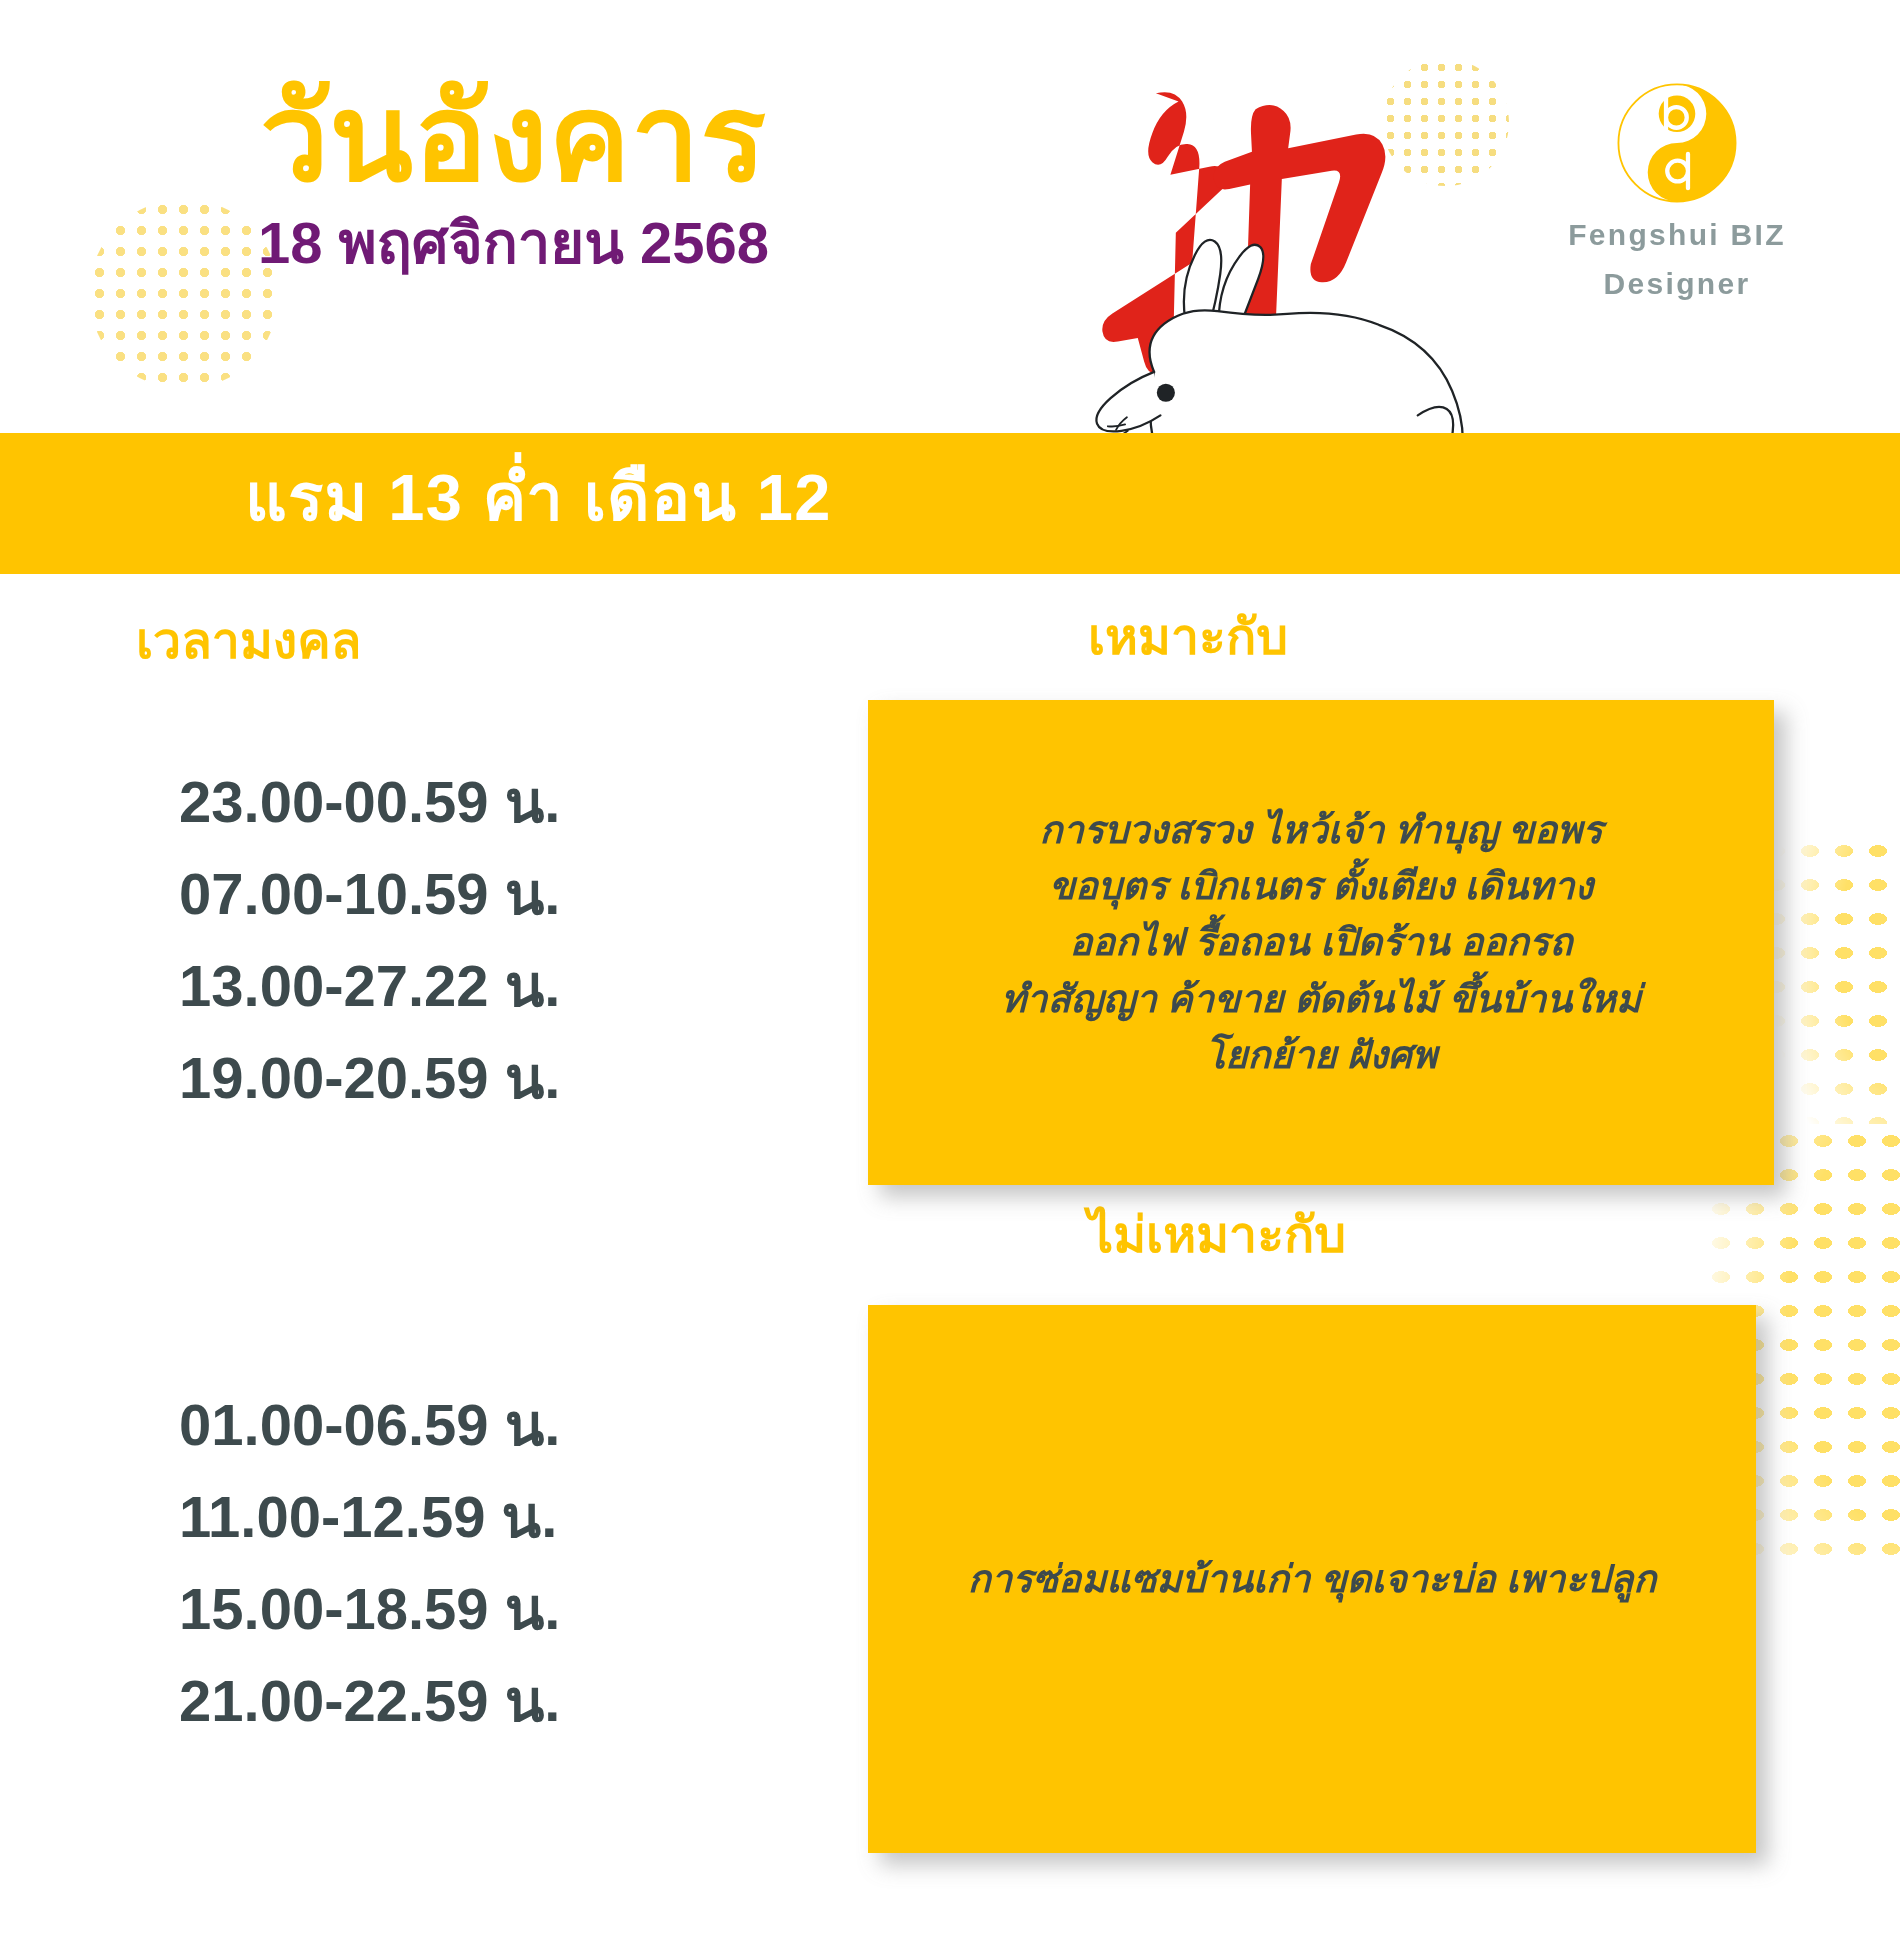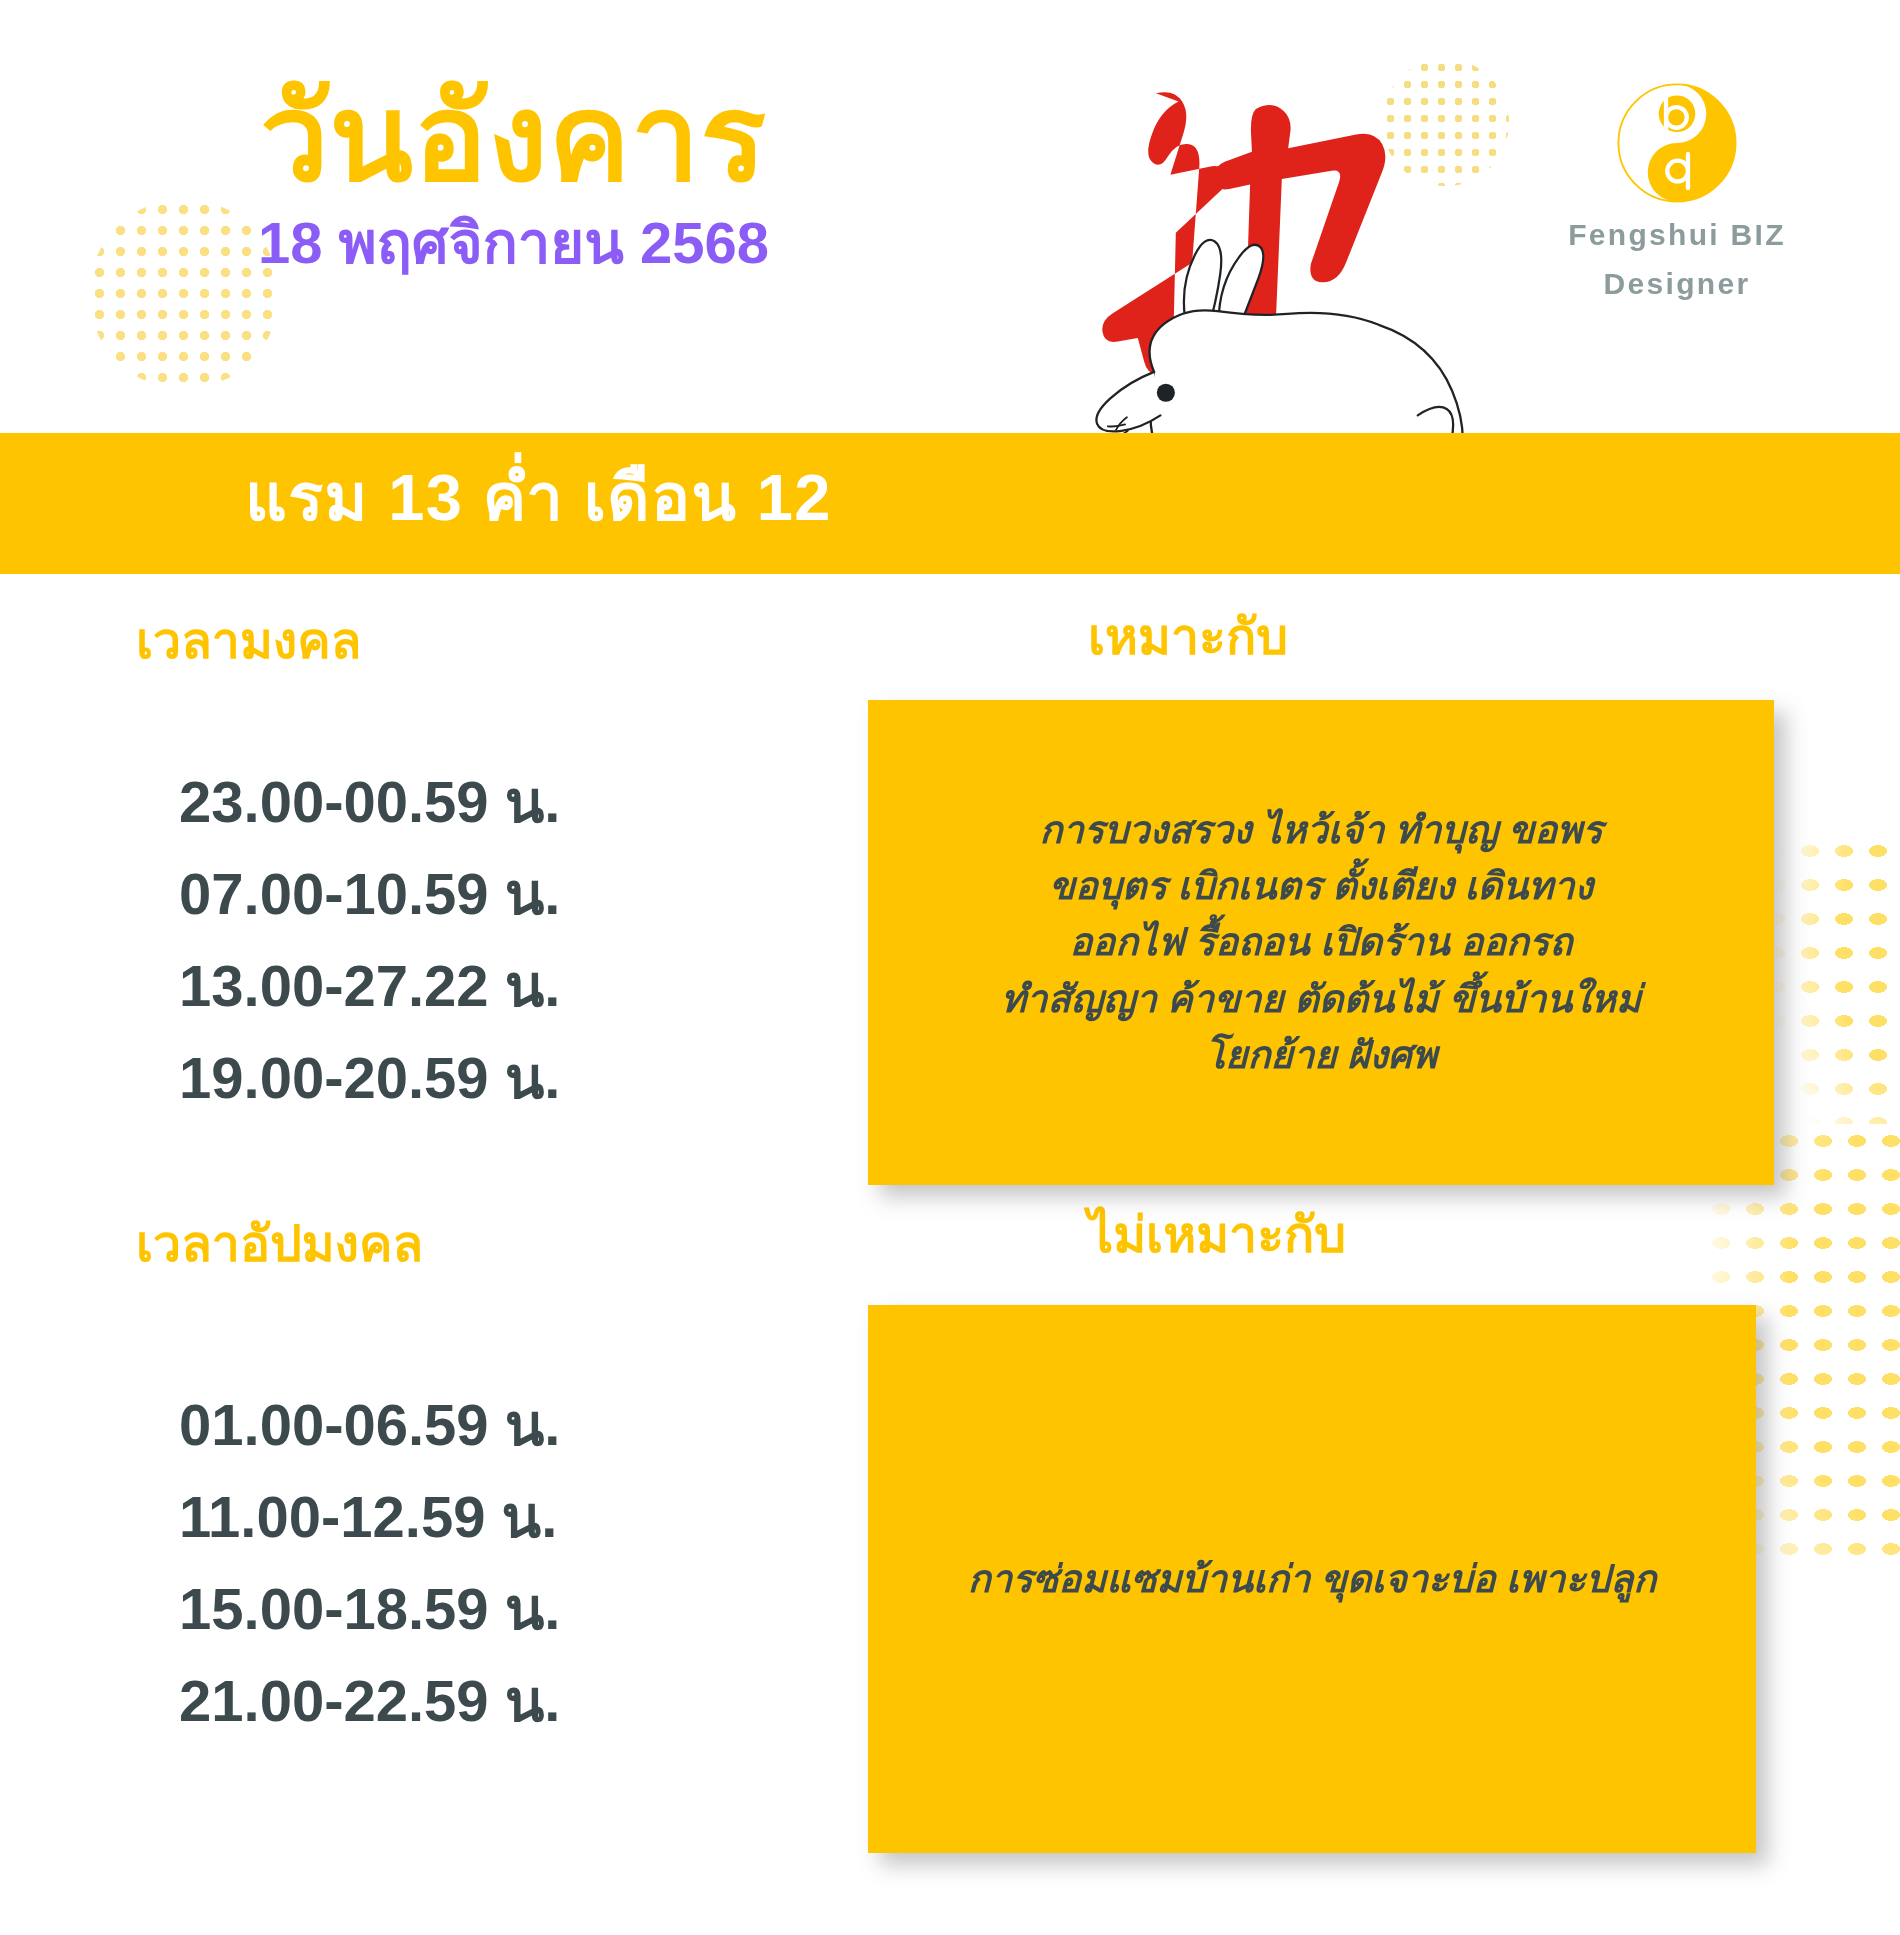--- a/index.html
+++ b/index.html
@@ -47,21 +47,21 @@
   .day-title{
     font-size:122px;line-height:1;
     color:#FFC400;
     font-weight:700;
     letter-spacing:0.9px;
     white-space:nowrap;
   }
   .date-sub{
     margin-top:15.4px;
     font-size:58px;line-height:1;
-    color:#8b5cf6;
+    color:#701a75;
     font-weight:600;
     white-space:nowrap;
   }
 
   
   .zodiac{position:absolute;left:1020px;top:59px;width:453px;height:422px;}
   .zodiac svg{position:absolute;left:0;top:0;}
 
   
   .logo{position:absolute;left:1550px;top:82px;width:254px;text-align:center;}
@@ -163,21 +163,20 @@
       </svg>
     </div>
     <div class="logo-text">Fengshui BIZ</div>
     <div class="logo-text">Designer</div>
   </div>
 
   <div class="banner"></div>
   <div class="banner-text">แรม 13 ค่ำ เดือน 12</div>
 
   <div class="sec-head h-lucky">เวลามงคล</div>
-  <div class="sec-head h-unlucky">เวลาอัปมงคล</div>
   <div class="sec-head h-good">เหมาะกับ</div>
   <div class="sec-head h-bad">ไม่เหมาะกับ</div>
 
   <div class="time-list lucky">
     <div class="time-row">23.00-00.59 น.</div>
     <div class="time-row">07.00-10.59 น.</div>
     <div class="time-row">13.00-27.22 น.</div>
     <div class="time-row">19.00-20.59 น.</div>
   </div>
 

